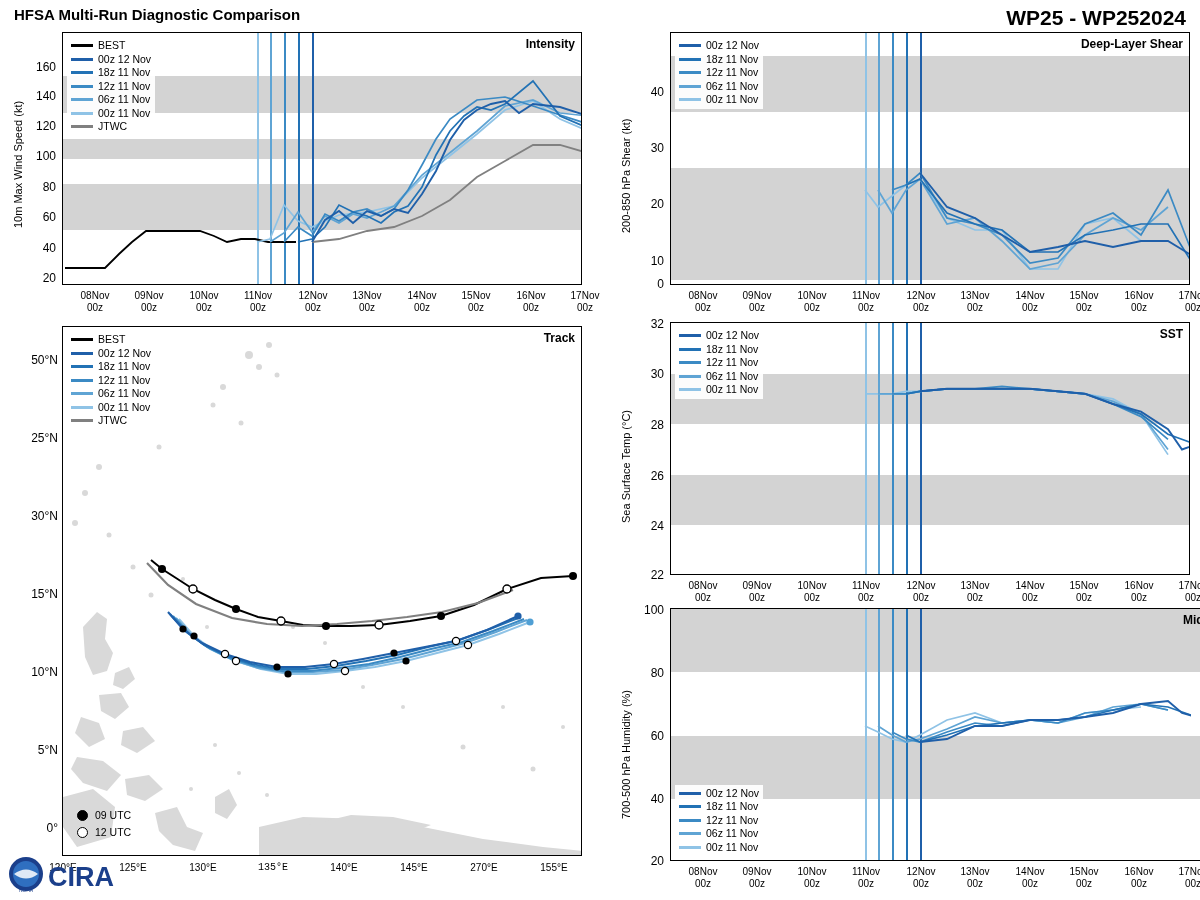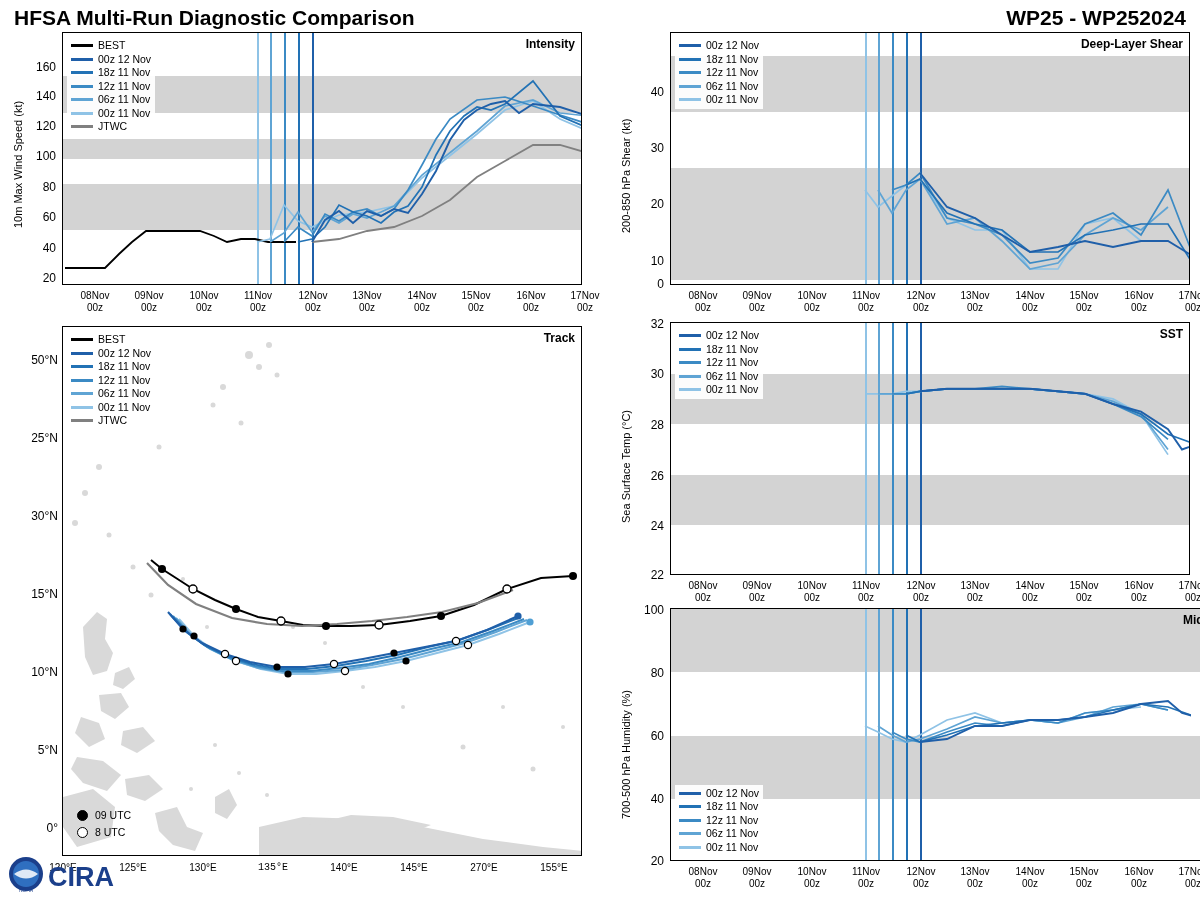--- a/index.html
+++ b/index.html
@@ -1,17 +1,17 @@
 <!DOCTYPE html>
 <html><head>
 <meta charset="utf-8">
 <style>
   html,body{margin:0;padding:0;background:#ffffff;}
   body{width:1200px;height:900px;font-family:"Liberation Sans",sans-serif;color:#000;position:relative;overflow:hidden;}
-  .title-left{position:absolute;left:14px;top:6px;font-size:21px;font-weight:bold;letter-spacing:0px;}
+  .title-left{position:absolute;left:14px;top:6px;font-size:15px;font-weight:bold;letter-spacing:0px;}
   .title-right{position:absolute;right:14px;top:6px;font-size:21px;font-weight:bold;}
   .panel{position:absolute;box-sizing:border-box;}
   .plot{position:absolute;box-sizing:border-box;border:1px solid #000;background:#fff;overflow:hidden;}
   .band{position:absolute;left:0;right:0;background:#d3d3d3;}
   .vline{position:absolute;top:0;bottom:0;width:1.5px;}
   .panel-label{position:absolute;font-weight:bold;font-size:12px;right:6px;top:4px;}
   .ylabel{position:absolute;font-size:11px;transform-origin:0 0;transform:rotate(-90deg);white-space:nowrap;}
   .ytick{position:absolute;font-size:12px;text-align:right;white-space:nowrap;}
   .xtick{position:absolute;font-size:10px;text-align:center;white-space:nowrap;line-height:12px;}
   .legend{position:absolute;background:rgba(255,255,255,0.92);padding:2px 4px;font-size:10.5px;line-height:13.5px;}
@@ -245,21 +245,21 @@
         </div>
     </div>
 
     <div class="dotlegend" style="left:14px;bottom:14px;">
       <div class="row">
           <span class="dot" style="background:#000;"></span>
           <span>09 UTC</span>
         </div>
       <div class="row">
           <span class="dot" style="background:#fff;"></span>
-          <span>8 UTC</span>
+          <span>12 UTC</span>
         </div>
     </div>
   </div>
 
   <div class="ytick" style="left:18px;top:31px;width:40px;">50°N</div>
   <div class="ytick" style="left:18px;top:109px;width:40px;">25°N</div>
   <div class="ytick" style="left:18px;top:187px;width:40px;">30°N</div>
   <div class="ytick" style="left:18px;top:265px;width:40px;">15°N</div>
   <div class="ytick" style="left:18px;top:343px;width:40px;">10°N</div>
   <div class="ytick" style="left:18px;top:421px;width:40px;">5°N</div>

